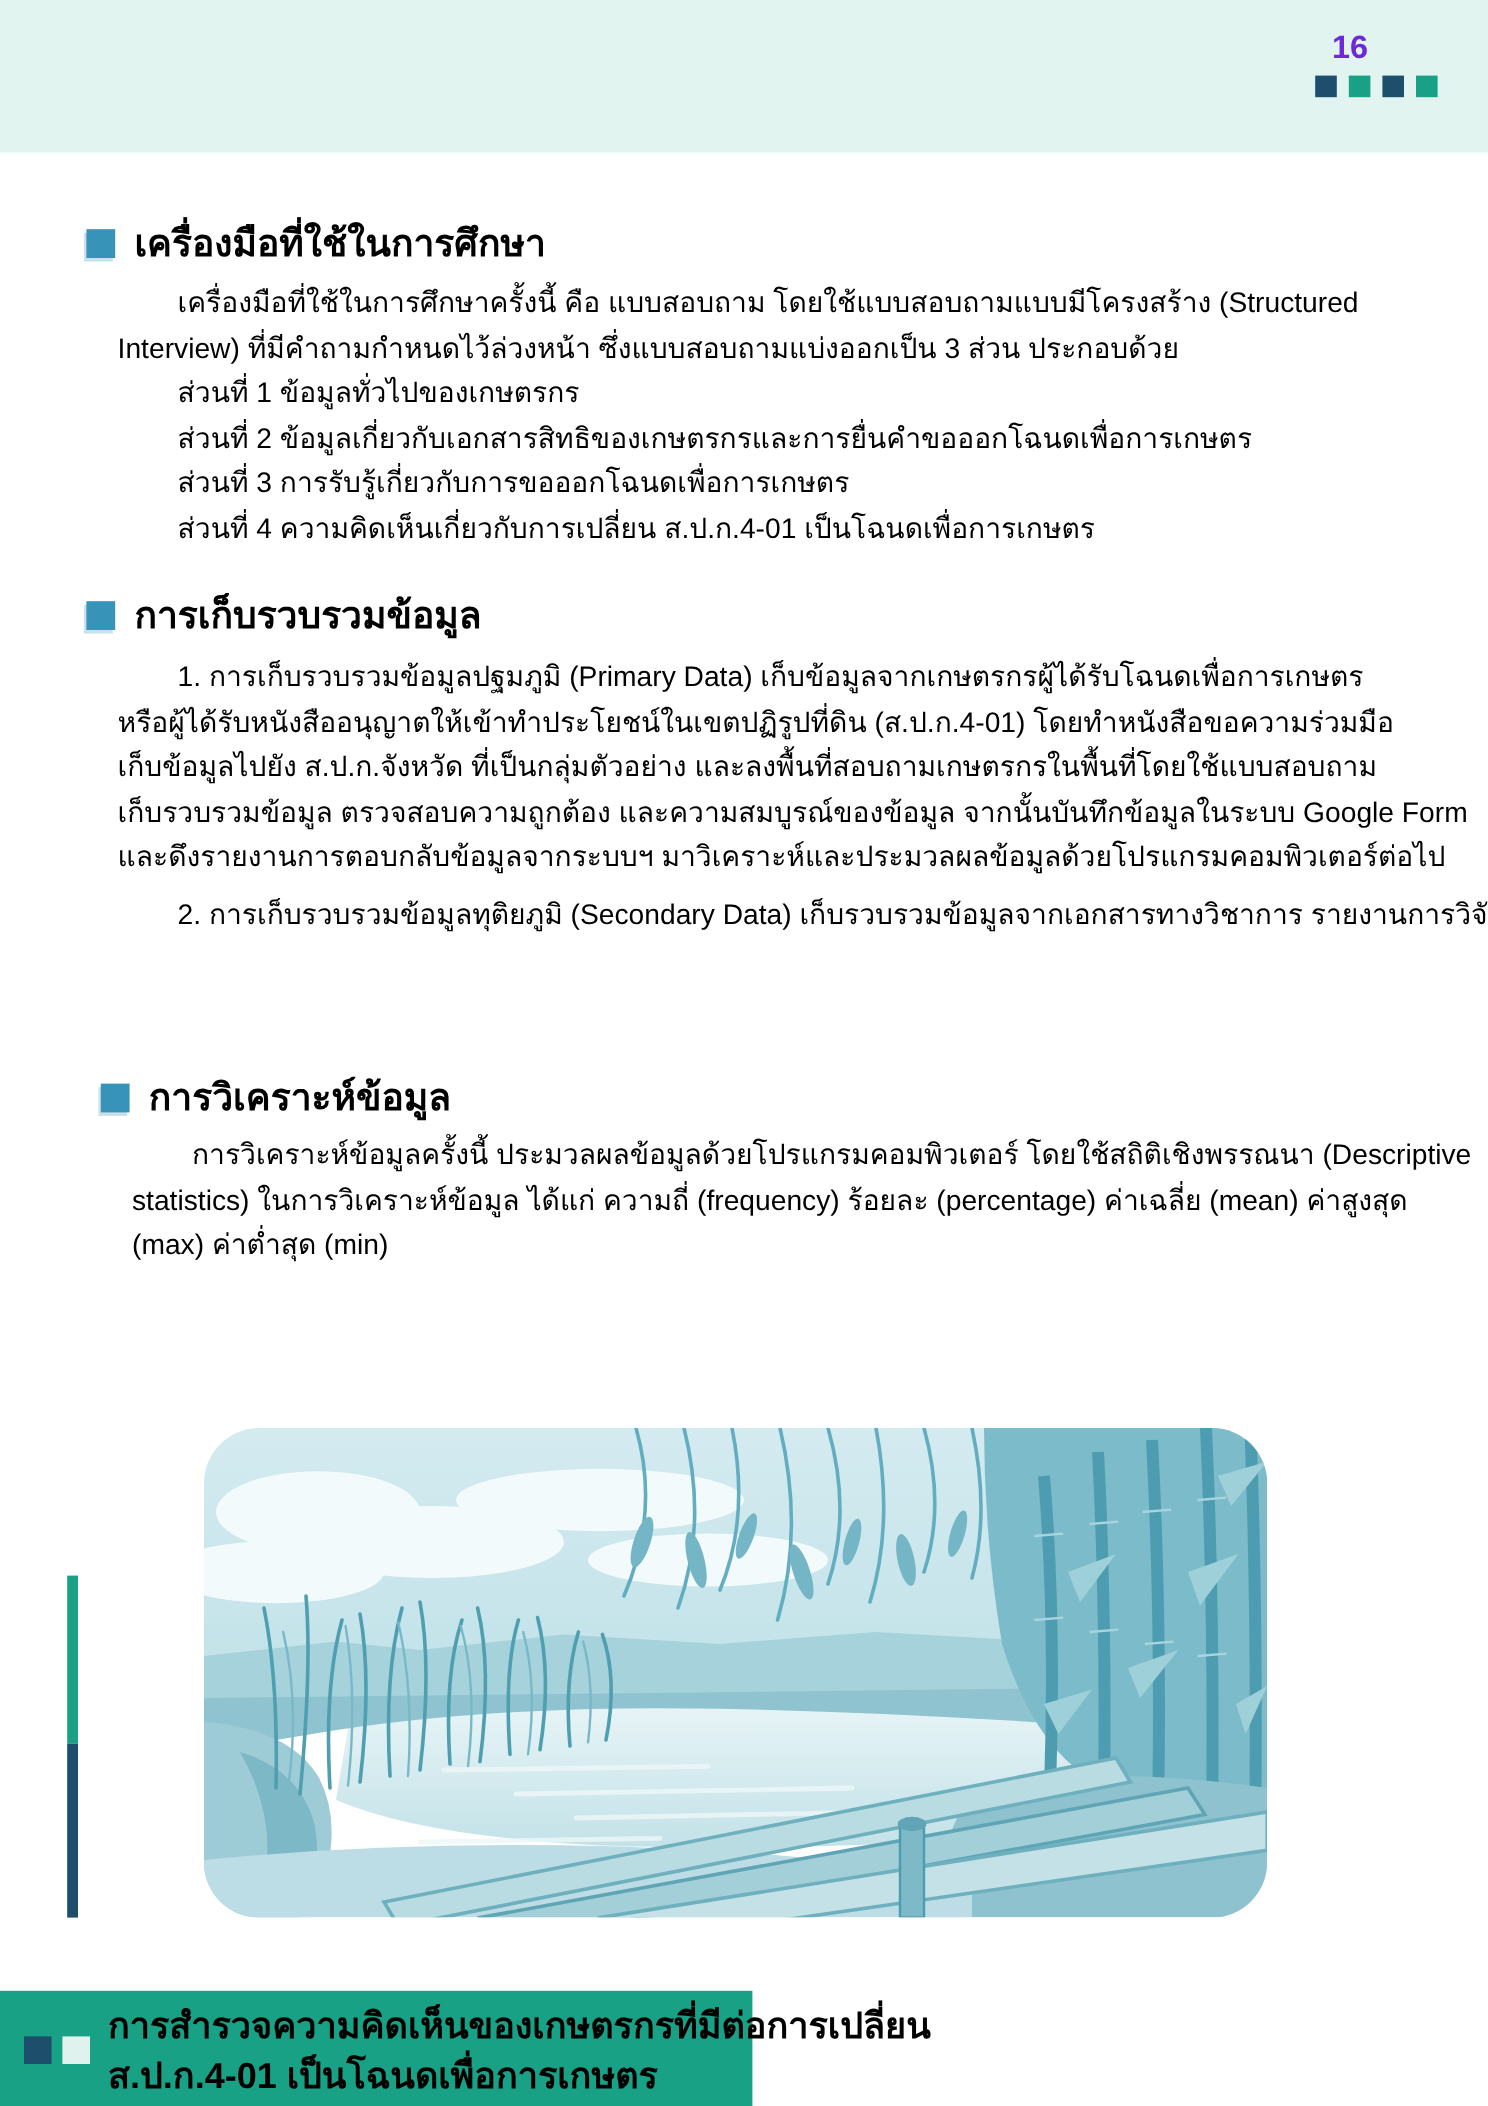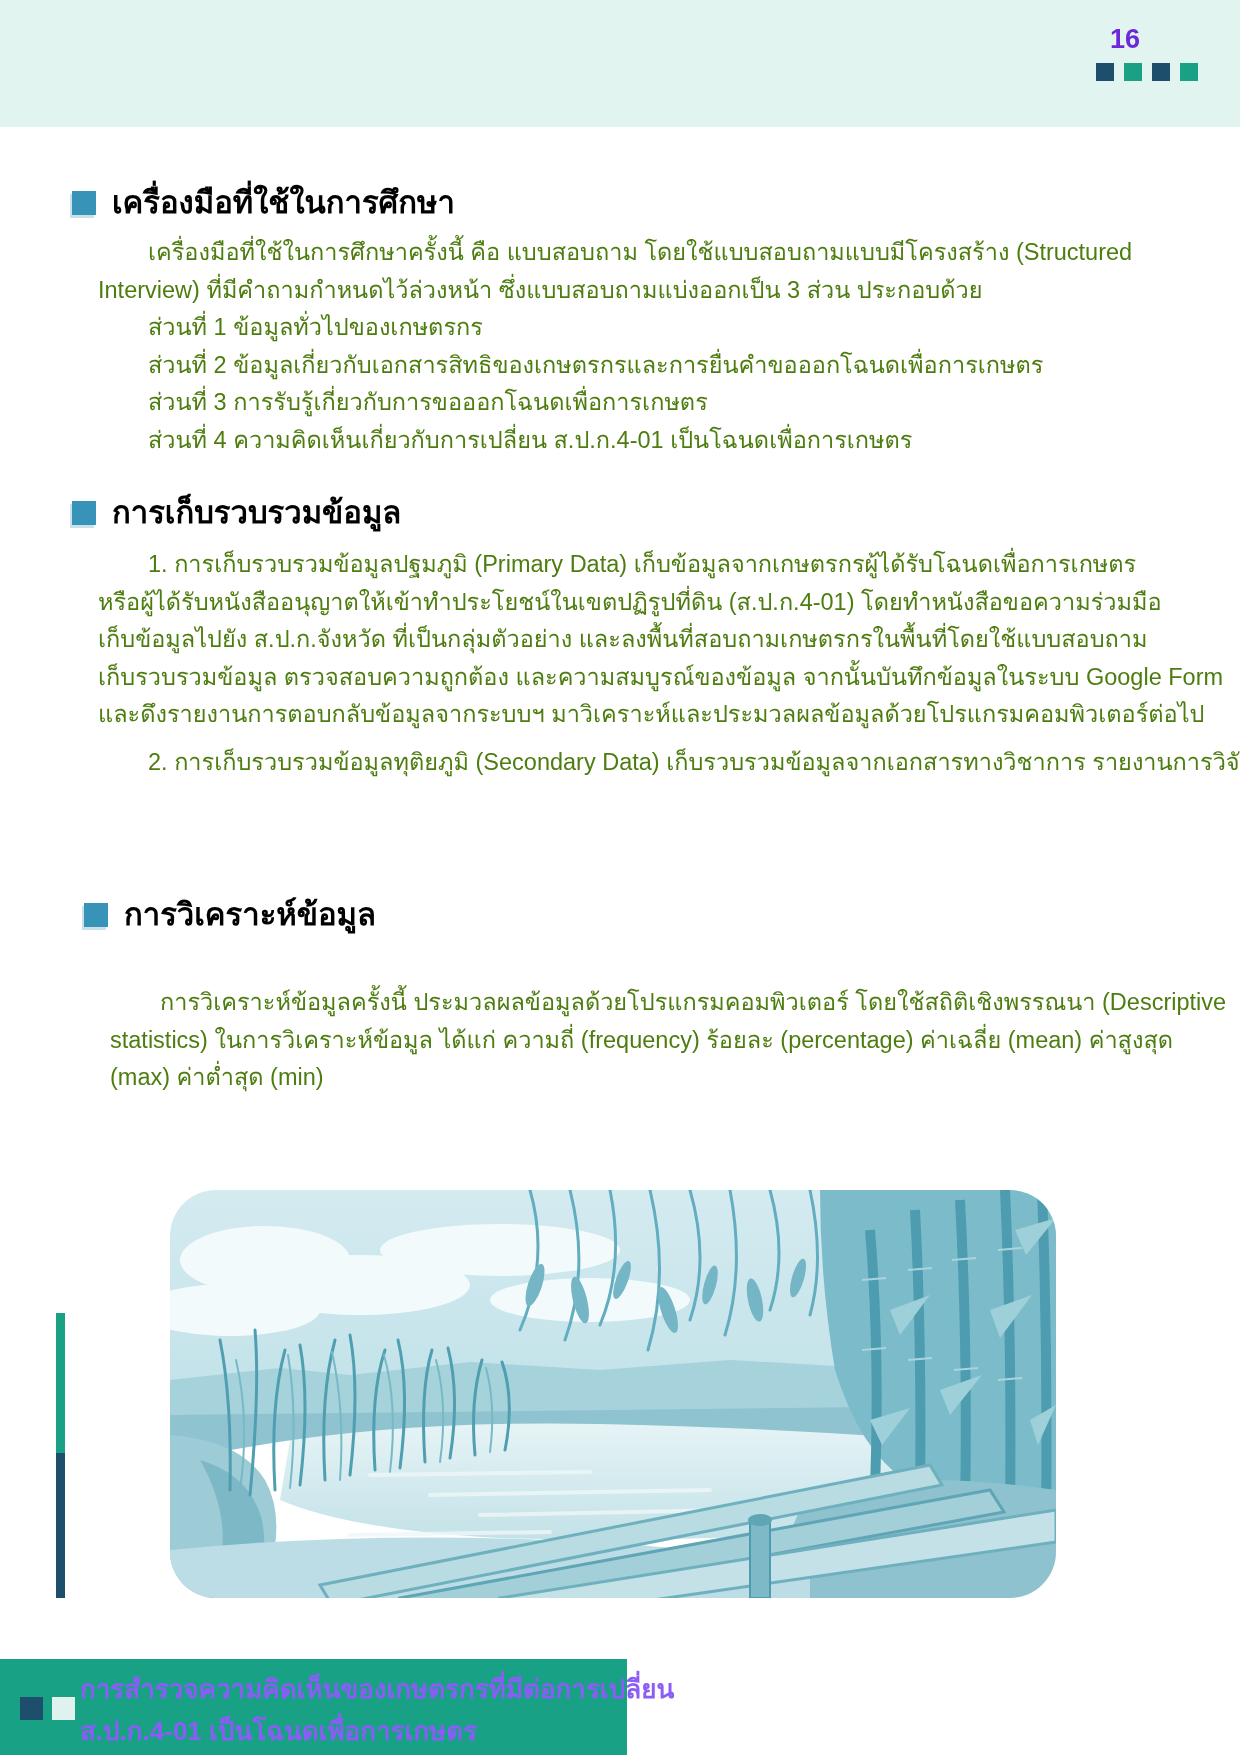--- a/index.html
+++ b/index.html
@@ -42,21 +42,21 @@
     flex:0 0 auto;
   }
   .heading-text{
     font-size:31px;font-weight:bold;color:#000000;
     line-height:1.1;white-space:nowrap;
   }
 
   
   .body-block{
     position:absolute;left:98px;width:1050px;
-    font-size:23.5px;color:#4d7c0f;
+    font-size:23.5px;color:#000000;
   }
   .body-line{
     line-height:37.6px;white-space:nowrap;
   }
   .indent{padding-left:50px;}
 
   
   .photo-frame{
     position:absolute;left:170px;top:1190px;width:886px;height:408px;
     border-radius:46px;overflow:hidden;
@@ -77,22 +77,22 @@
   .footer-band{
     position:absolute;left:0;top:1659px;width:627px;height:96px;
     background:#18a185;
   }
   .footer-squares{
     position:absolute;left:20px;top:1697px;
     display:flex;gap:9px;
   }
   .footer-squares .sq{width:23px;height:23px;}
   .footer-text{
-    position:absolute;left:80px;top:1668px;
-    color:#8b5cf6;font-weight:bold;font-size:26px;line-height:42px;
+    position:absolute;left:90px;top:1668px;
+    color:#000000;font-weight:bold;font-size:30px;line-height:42px;
   }
   .footer-text div{white-space:nowrap;}
 </style>
 </head>
 <body>
 
 <div class="page">
 
   <div class="top-band"></div>
   <div class="page-number">16</div>
@@ -128,21 +128,21 @@
     <div class="body-line">และดึงรายงานการตอบกลับข้อมูลจากระบบฯ มาวิเคราะห์และประมวลผลข้อมูลด้วยโปรแกรมคอมพิวเตอร์ต่อไป</div>
   </div>
   <div class="body-block" style="top:744px;">
     <div class="body-line indent">2. การเก็บรวบรวมข้อมูลทุติยภูมิ (Secondary Data) เก็บรวบรวมข้อมูลจากเอกสารทางวิชาการ รายงานการวิจัย</div>
   </div>
 
   <div class="section-heading" style="top:898px;left:84px;">
     <div class="heading-bullet"></div>
     <div class="heading-text">การวิเคราะห์ข้อมูล</div>
   </div>
-  <div class="body-block" style="top:944px;left:110px;margin-top:40px;">
+  <div class="body-block" style="top:944px;left:110px;">
     <div class="body-line indent">การวิเคราะห์ข้อมูลครั้งนี้ ประมวลผลข้อมูลด้วยโปรแกรมคอมพิวเตอร์ โดยใช้สถิติเชิงพรรณนา (Descriptive</div>
     <div class="body-line">statistics) ในการวิเคราะห์ข้อมูล ได้แก่ ความถี่ (frequency) ร้อยละ (percentage) ค่าเฉลี่ย (mean) ค่าสูงสุด</div>
     <div class="body-line">(max) ค่าต่ำสุด (min)</div>
   </div>
 
   <div class="photo-frame">
     <svg viewBox="0 0 886 408" preserveAspectRatio="none">
       <defs>
         <linearGradient id="sky" x1="0" y1="0" x2="0" y2="1">
           <stop offset="0" stop-color="#d4ebf0"></stop>

